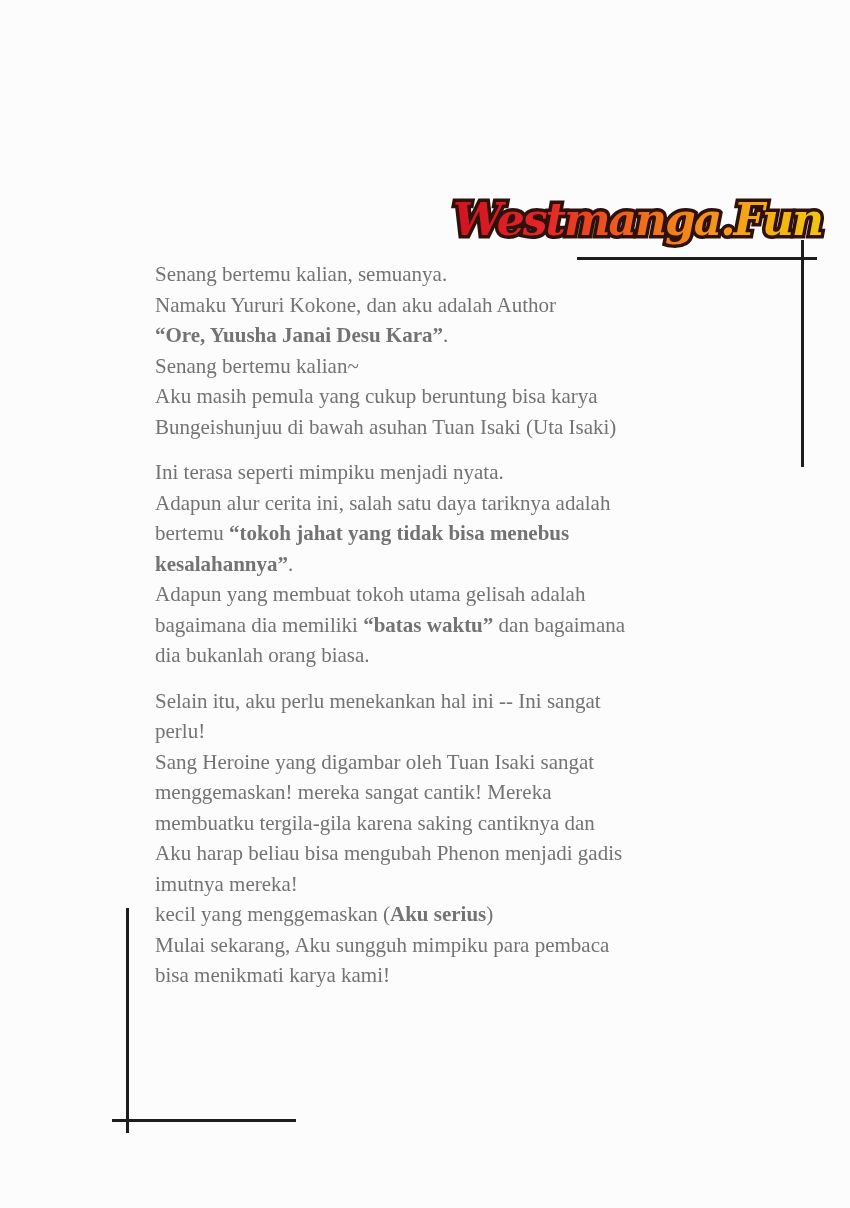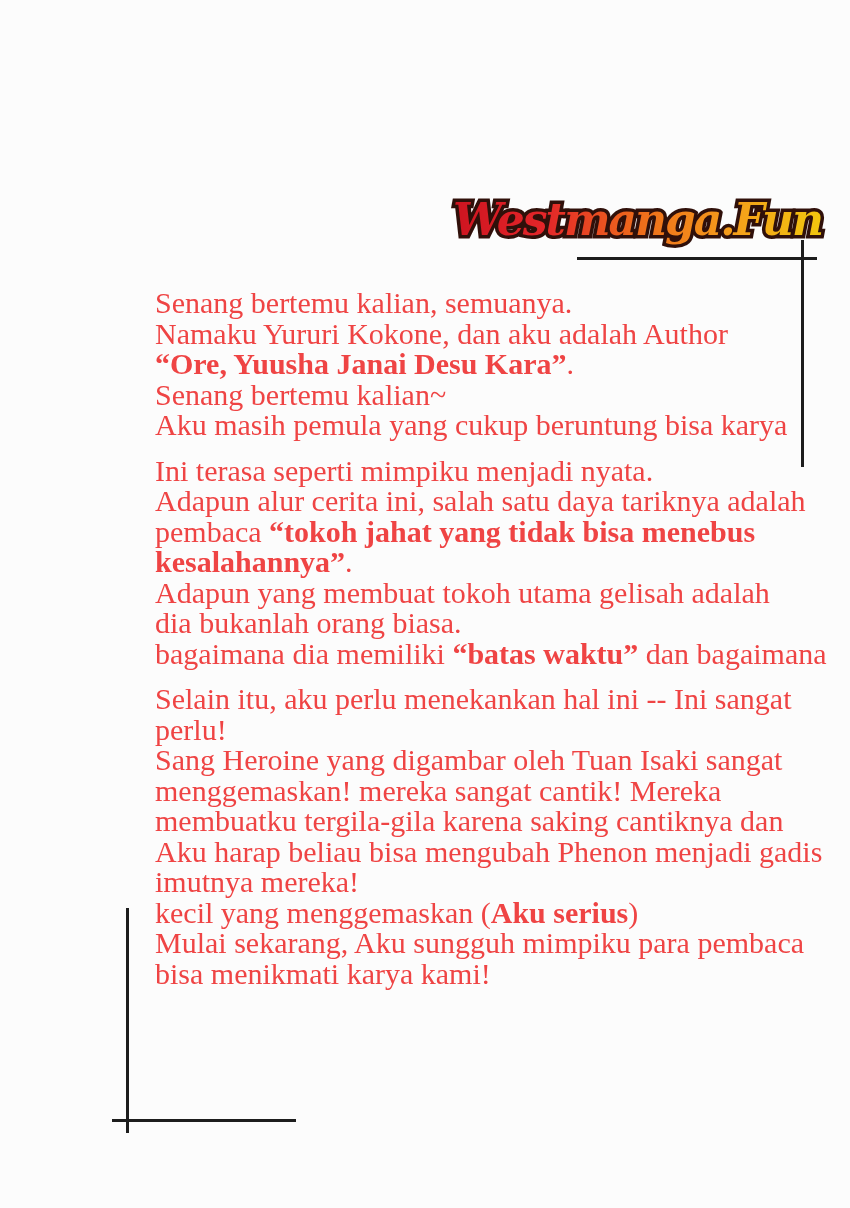--- a/index.html
+++ b/index.html
@@ -55,24 +55,24 @@
   }
   .mark-top-h   { left: 577px; top: 257px;  width: 240px; height: 3px; }
   .mark-top-v   { left: 801px; top: 240px;  width: 3px;   height: 227px; }
   .mark-bot-v   { left: 126px; top: 908px;  width: 3px;   height: 225px; }
   .mark-bot-h   { left: 112px; top: 1119px; width: 184px; height: 3px; }
 
   
   .content {
     position: absolute;
     left: 155px;
-    top: 288px;
+    top: 259px;
     width: 660px;
-    color: #ef4444;
-    font-size: 30px;
+    color: #737373;
+    font-size: 21px;
     line-height: 30.5px;
     white-space: nowrap;
   }
   .paragraph { margin: 0; }
   .paragraph + .paragraph { margin-top: 15px; }
   .line { height: 30.5px; }
   .bold { font-weight: bold; text-align: center; }
 </style>
 </head>
 <body>
@@ -89,29 +89,30 @@
   <div class="mark mark-bot-v"></div>
   <div class="mark mark-bot-h"></div>
 
   <div class="content">
       <div class="paragraph">
         <div class="line"><span>Senang bertemu kalian, semuanya.</span></div>
         <div class="line"><span>Namaku Yururi Kokone, dan aku adalah Author</span></div>
         <div class="line"><span class="bold">“Ore, Yuusha Janai Desu Kara”</span><span>.</span></div>
         <div class="line"><span>Senang bertemu kalian~</span></div>
         <div class="line"><span>Aku masih pemula yang cukup beruntung bisa karya</span></div>
+        <div class="line"><span>Bungeishunjuu di bawah asuhan Tuan Isaki (Uta Isaki)</span></div>
       </div>
       <div class="paragraph">
         <div class="line"><span>Ini terasa seperti mimpiku menjadi nyata.</span></div>
         <div class="line"><span>Adapun alur cerita ini, salah satu daya tariknya adalah</span></div>
-        <div class="line"><span>pembaca </span><span class="bold">“tokoh jahat yang tidak bisa menebus</span></div>
+        <div class="line"><span>bertemu </span><span class="bold">“tokoh jahat yang tidak bisa menebus</span></div>
         <div class="line"><span class="bold">kesalahannya”</span><span>.</span></div>
         <div class="line"><span>Adapun yang membuat tokoh utama gelisah adalah</span></div>
+        <div class="line"><span>bagaimana dia memiliki </span><span class="bold">“batas waktu”</span><span> dan bagaimana</span></div>
         <div class="line"><span>dia bukanlah orang biasa.</span></div>
-        <div class="line"><span>bagaimana dia memiliki </span><span class="bold">“batas waktu”</span><span> dan bagaimana</span></div>
       </div>
       <div class="paragraph">
         <div class="line"><span>Selain itu, aku perlu menekankan hal ini -- Ini sangat</span></div>
         <div class="line"><span>perlu!</span></div>
         <div class="line"><span>Sang Heroine yang digambar oleh Tuan Isaki sangat</span></div>
         <div class="line"><span>menggemaskan! mereka sangat cantik! Mereka</span></div>
         <div class="line"><span>membuatku tergila-gila karena saking cantiknya dan</span></div>
         <div class="line"><span>Aku harap beliau bisa mengubah Phenon menjadi gadis</span></div>
         <div class="line"><span>imutnya mereka!</span></div>
         <div class="line"><span>kecil yang menggemaskan (</span><span class="bold">Aku serius</span><span>)</span></div>

